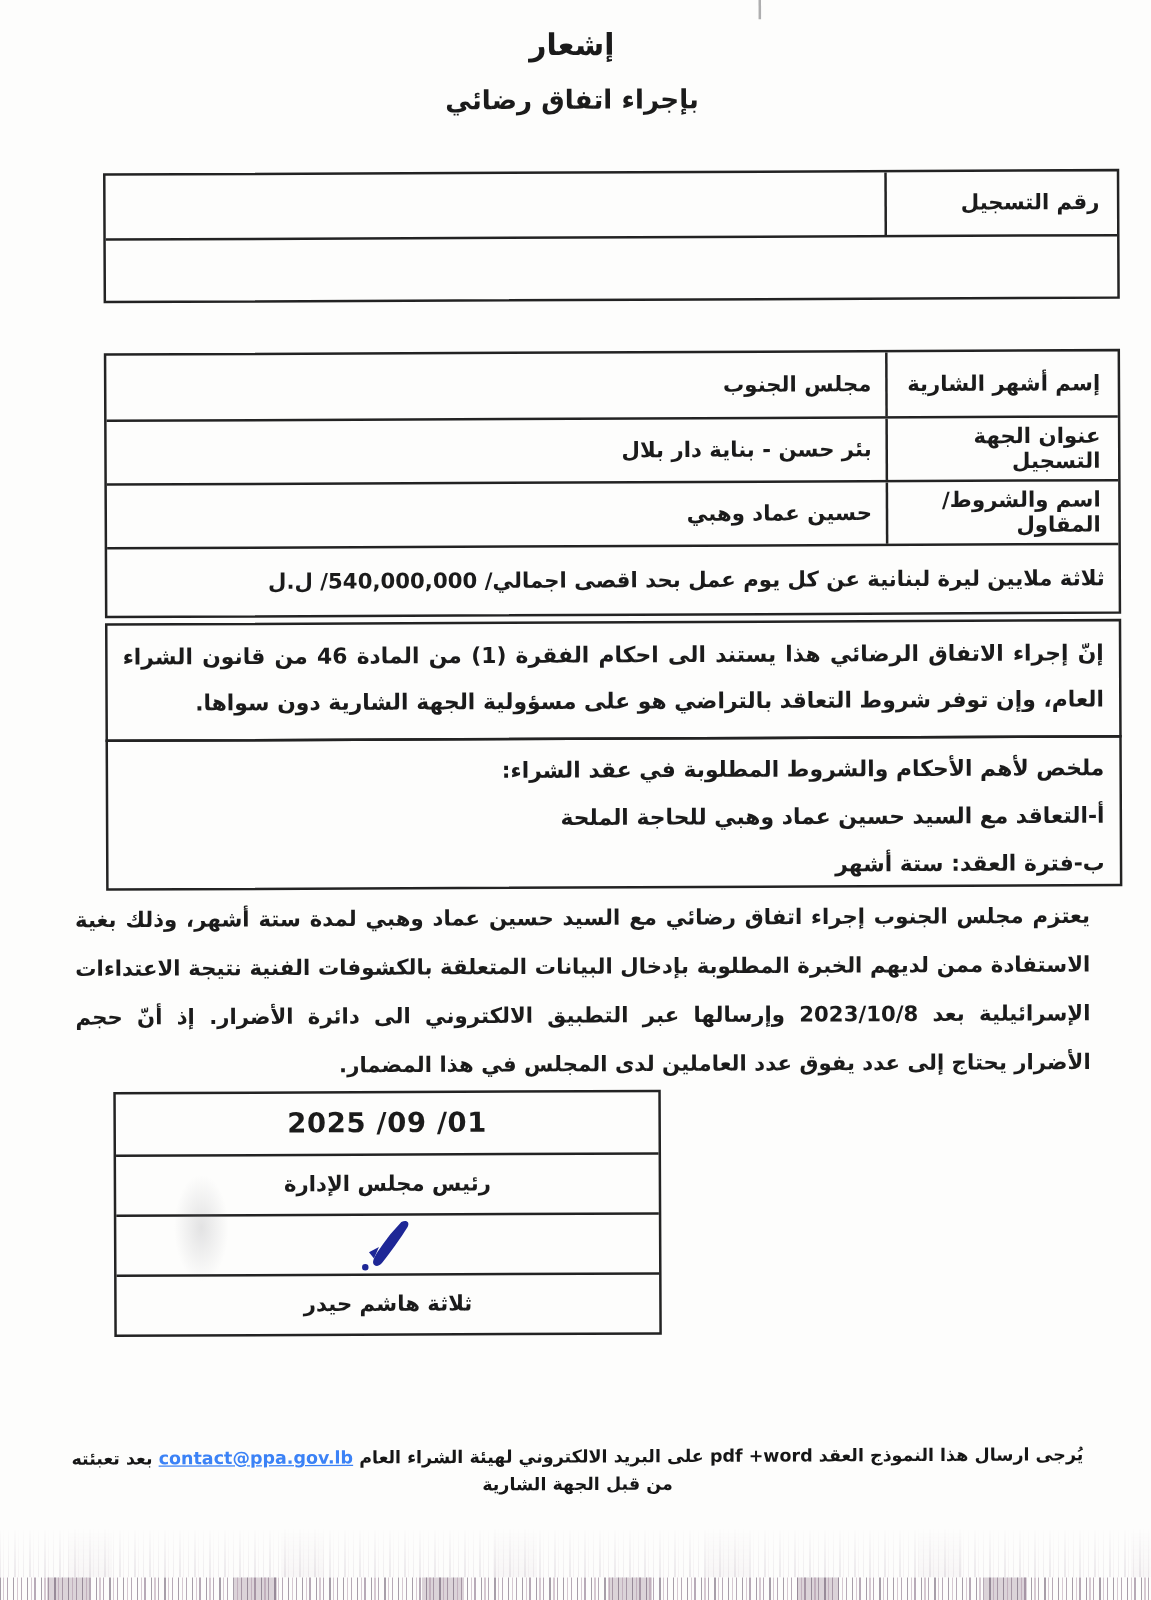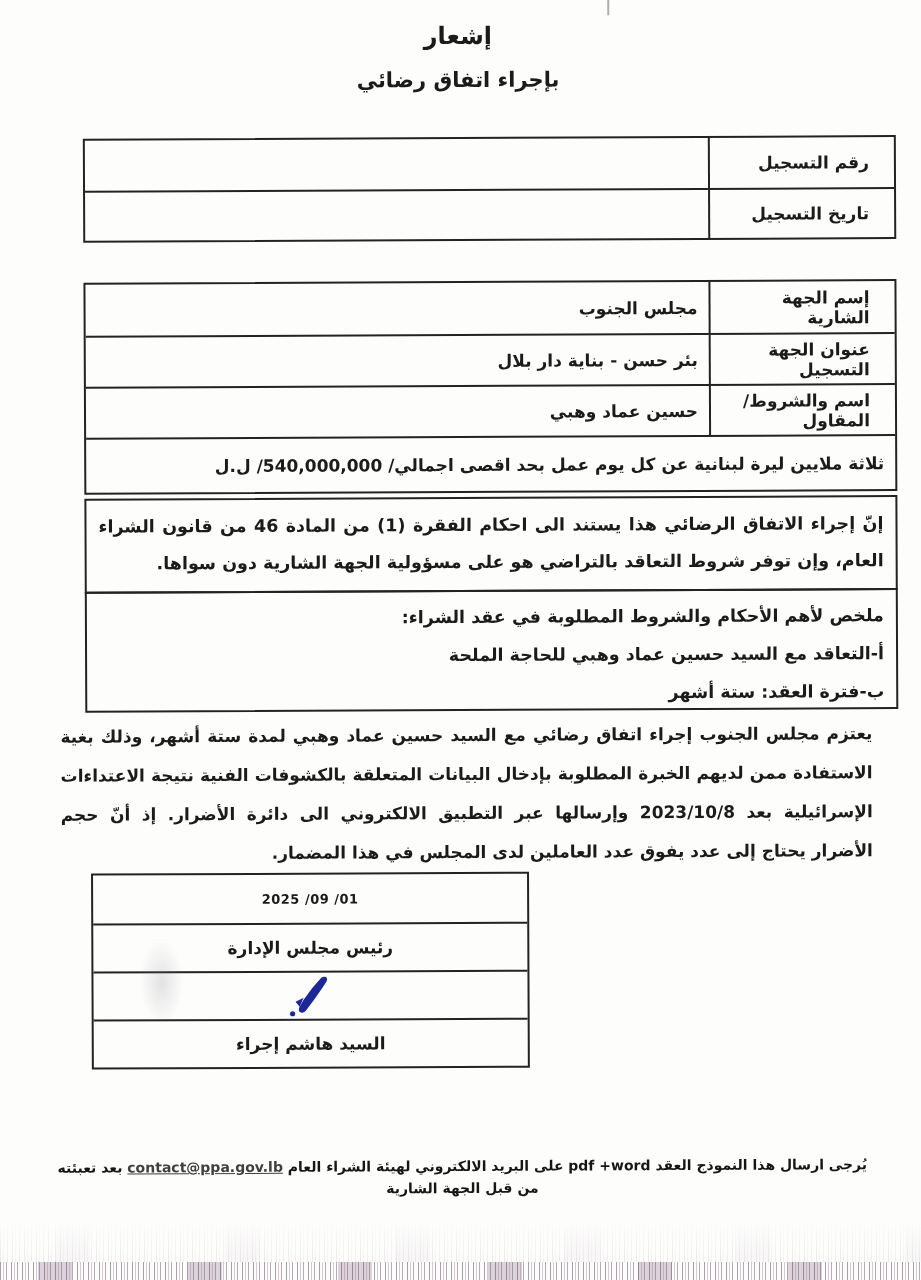--- a/index.html
+++ b/index.html
@@ -34,21 +34,21 @@
   .form-table {
     border:2px solid #232323;
     background:transparent;
   }
   .form-row { display:flex; direction:rtl; }
   .form-row + .form-row { border-top:2px solid #232323; }
   .label-cell {
     width:186px; flex:0 0 186px;
     border-left:2px solid #232323;
     display:flex; align-items:center;
-    padding:0 25px;
+    padding:0 14px;
     font-size:17px; font-weight:700;
   }
   .value-cell {
     flex:1 1 auto;
     display:flex; align-items:center;
     padding:0 11px;
     font-size:17px; font-weight:700;
   }
 
   #reg-table  { left:85px; top:137px; width:813px; height:104px; }
@@ -78,31 +78,31 @@
     text-align:justify; text-align-last:right;
   }
 
   
   #sig-table { left:90px; top:872px; width:438px; height:196px; }
   #sig-table .sig-row {
     height:48px; display:flex; align-items:center; justify-content:center;
     font-size:17px; font-weight:700; text-align:center;
   }
   #sig-table .sig-row + .sig-row { border-top:2px solid #232323; }
-  .date-text { direction:ltr; unicode-bidi:bidi-override; letter-spacing:0.5px; font-size:13px; }
+  .date-text { direction:ltr; unicode-bidi:bidi-override; letter-spacing:0.5px; font-size:22px; }
   .sig-mark-wrap { width:90px; height:44px; }
 
   
   #footer-note {
     left:50px; top:1155px; width:820px;
     text-align:center; font-size:14px; font-weight:700;
     direction:rtl; line-height:22px; color:#161616;
   }
   #footer-note .email-link {
-    text-decoration:underline; color:#404040; direction:ltr; unicode-bidi:isolate;
+    text-decoration:underline; color:#3b82f6; direction:ltr; unicode-bidi:isolate;
     cursor:pointer;
   }
   #footer-note .fmt { direction:ltr; unicode-bidi:isolate; }
 
   
   .fold-mark { left:610px; top:0; width:2px; height:16px; background:rgba(110,110,112,0.55); }
   .smudge {
     left:138px; top:938px; width:44px; height:86px;
     background:radial-gradient(ellipse at center, rgba(120,120,128,0.20), rgba(120,120,128,0) 70%);
   }
@@ -134,28 +134,27 @@
 
   <div class="abs doc-title">إشعار</div>
   <div class="abs doc-subtitle">بإجراء اتفاق رضائي</div>
 
   <div class="abs form-table" id="reg-table">
     <div class="form-row">
       <div class="label-cell">رقم التسجيل</div>
       <div class="value-cell"></div>
     </div>
     <div class="form-row">
-      <div class="label-cell">تاريخ التسجيل</div>
       <div class="value-cell"></div>
     </div>
   </div>
 
   <div class="abs form-table" id="details-table">
     <div class="form-row">
-      <div class="label-cell">إسم الجهة الشارية</div>
+      <div class="label-cell">إسم أشهر الشارية</div>
       <div class="value-cell">مجلس الجنوب</div>
     </div>
     <div class="form-row">
       <div class="label-cell">عنوان الجهة التسجيل</div>
       <div class="value-cell">بئر حسن - بناية دار بلال</div>
     </div>
     <div class="form-row">
       <div class="label-cell">اسم والشروط/المقاول</div>
       <div class="value-cell">حسين عماد وهبي</div>
     </div>
@@ -186,21 +185,21 @@
     <div class="sig-row">
       <span class="sig-mark-wrap">
         <svg width="90" height="44" viewBox="0 0 90 44" aria-hidden="true">
           <path fill="#1e2796" d="M34 38 C31 35 38 26 47 14 L56 4 C60 2 63 4 61 8 C56 16 46 30 41 36 C39 39 36 40 34 38 Z"></path>
           <path fill="#1e2796" d="M30 28 L38 24 L34 33 Z"></path>
           <circle fill="#1e2796" cx="27" cy="40" r="2.6"></circle>
         </svg>
       </span>
     </div>
     <div class="sig-row">
-      <span>السيد هاشم إجراء</span>
+      <span>ثلاثة هاشم حيدر</span>
     </div>
   </div>
 
   <div class="abs" id="footer-note">
     <span>يُرجى ارسال هذا النموذج العقد</span>
     <span class="fmt">pdf +word</span>
     <span>على البريد الالكتروني لهيئة الشراء العام</span>
     <span class="email-link">contact@ppa.gov.lb</span>
     <span>بعد تعبئته من قبل الجهة الشارية</span>
   </div>

